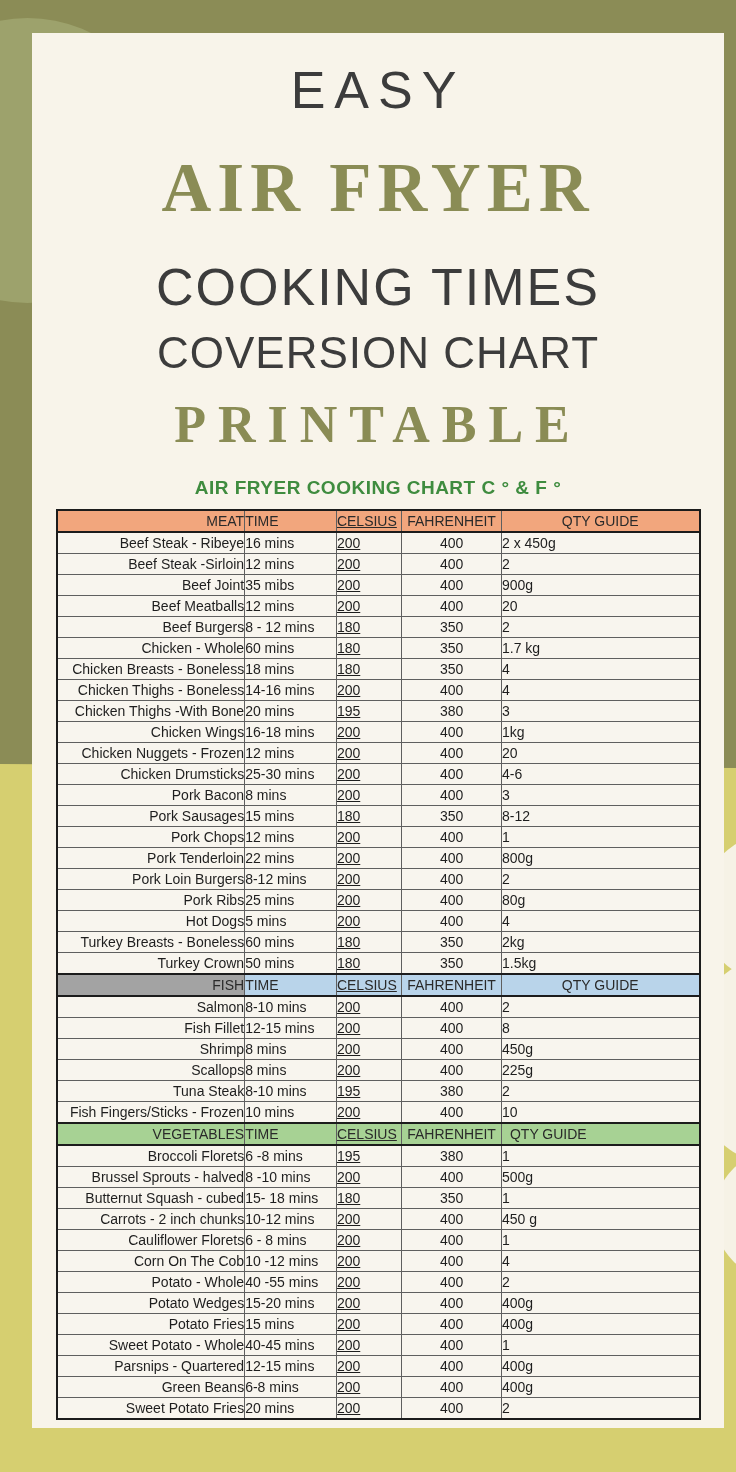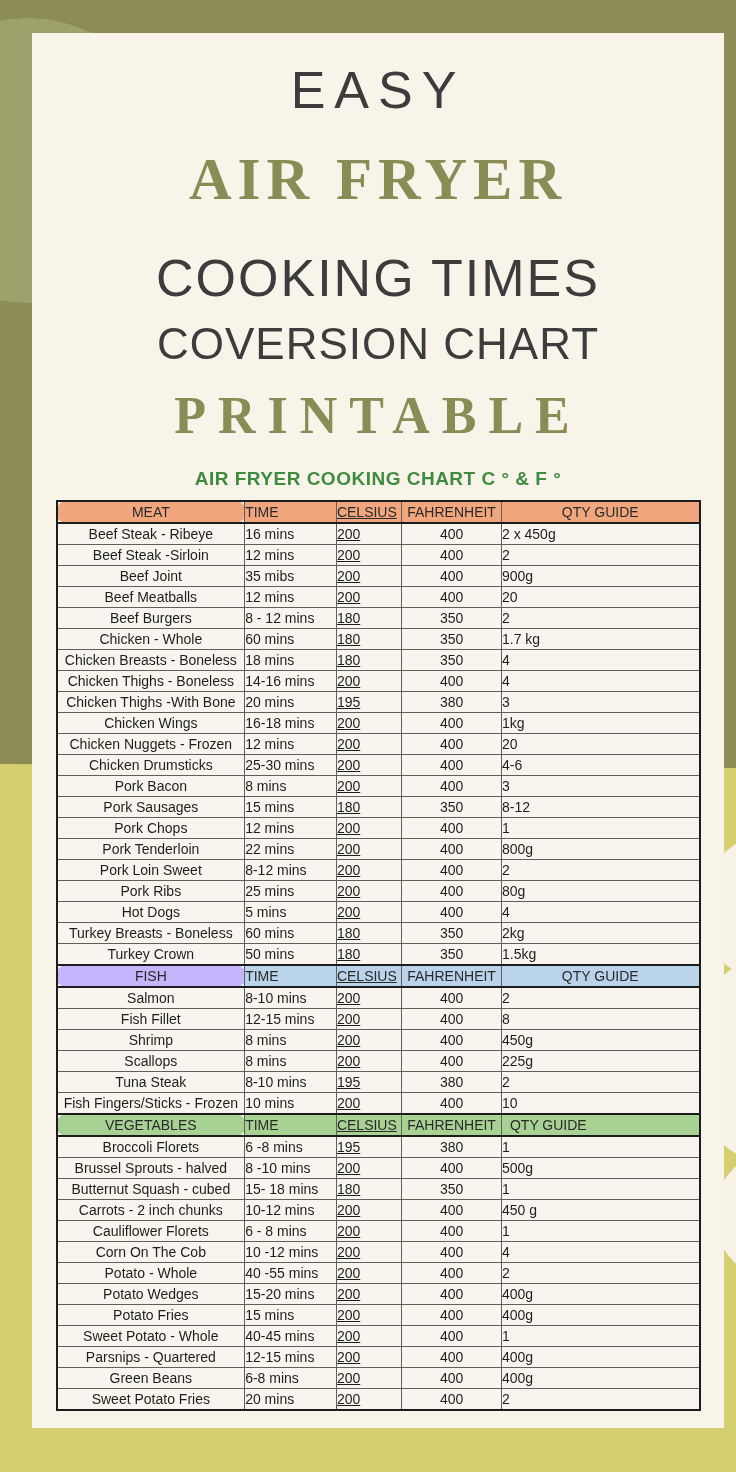--- a/index.html
+++ b/index.html
@@ -24,21 +24,21 @@
   
   .card{
     position:absolute;left:32px;top:33px;width:692px;height:1395px;
     background:#f8f4ea;z-index:2;text-align:center;
   }
   .t-easy{
     margin-top:29px;font-size:52px;line-height:56px;letter-spacing:9px;
     color:#3c3c3c;font-weight:400;
   }
   .t-airfryer{
-    margin-top:11px;font-size:59px;line-height:100px;letter-spacing:6px;
+    margin-top:20px;font-size:69px;line-height:100px;letter-spacing:6px;
     color:#8a8c55;font-weight:700;font-family:"Liberation Serif", serif;
   }
   .t-cooking{margin-top:18px;font-size:52px;line-height:63px;letter-spacing:2px;color:#3c3c3c;}
   .t-coversion{margin-top:2px;font-size:44px;line-height:63px;letter-spacing:1px;color:#3c3c3c;}
   .t-printable{
     margin-top:15px;font-size:52px;line-height:52px;letter-spacing:12px;
     color:#8a8c55;font-weight:700;font-family:"Liberation Serif", serif;
   }
   .tbl-title{
     margin-top:27px;font-size:19px;line-height:20px;font-weight:700;
@@ -47,21 +47,21 @@
   table.chart{
     margin:11px auto 0 auto;width:645px;border-collapse:collapse;
     table-layout:fixed;background:#f8f5ee;
     border:2px solid #1c1c1c;
   }
   table.chart td{
     border:1px solid #5f5f5f;height:20px;line-height:20px;
     font-size:14px;color:#1e1e1e;overflow:hidden;white-space:nowrap;
     padding:0;
   }
-  td.col-0{width:29.3%;text-align:center;padding-left:8px;border-radius:9px;}
+  td.col-0{width:29.3%;text-align:right;padding-left:8px;}
   td.col-1{width:14.25%;text-align:left;padding-left:8px;}
   td.col-2{width:10.1%;text-align:left;text-decoration:underline;}
   td.col-3{width:15.5%;text-align:center;}
   td.col-4{width:30.85%;text-align:left;}
   tr.section-header td{
     border-top:2px solid #1c1c1c;border-bottom:2px solid #1c1c1c;
     color:#2a2a2a;
   }
 </style>
 </head>
@@ -195,21 +195,21 @@
           <td class="col-4">1</td>
         </tr>
         <tr>
           <td class="col-0">Pork Tenderloin</td>
           <td class="col-1">22 mins</td>
           <td class="col-2">200</td>
           <td class="col-3">400</td>
           <td class="col-4">800g</td>
         </tr>
         <tr>
-          <td class="col-0">Pork Loin Sweet</td>
+          <td class="col-0">Pork Loin Burgers</td>
           <td class="col-1">8-12 mins</td>
           <td class="col-2">200</td>
           <td class="col-3">400</td>
           <td class="col-4">2</td>
         </tr>
         <tr>
           <td class="col-0">Pork Ribs</td>
           <td class="col-1">25 mins</td>
           <td class="col-2">200</td>
           <td class="col-3">400</td>
@@ -230,21 +230,21 @@
           <td class="col-4">2kg</td>
         </tr>
         <tr>
           <td class="col-0">Turkey Crown</td>
           <td class="col-1">50 mins</td>
           <td class="col-2">180</td>
           <td class="col-3">350</td>
           <td class="col-4">1.5kg</td>
         </tr>
         <tr class="section-header">
-          <td class="col-0" style="background: #c4b5fd;">FISH</td>
+          <td class="col-0" style="background: #a3a3a3;">FISH</td>
           <td class="col-1" style="background: rgb(185, 212, 234);">TIME</td>
           <td class="col-2" style="background: rgb(185, 212, 234);">CELSIUS</td>
           <td class="col-3" style="background: rgb(185, 212, 234);">FAHRENHEIT</td>
           <td class="col-4" style="background: rgb(185, 212, 234); text-align: center;">QTY GUIDE</td>
         </tr>
         <tr>
           <td class="col-0">Salmon</td>
           <td class="col-1">8-10 mins</td>
           <td class="col-2">200</td>
           <td class="col-3">400</td>

